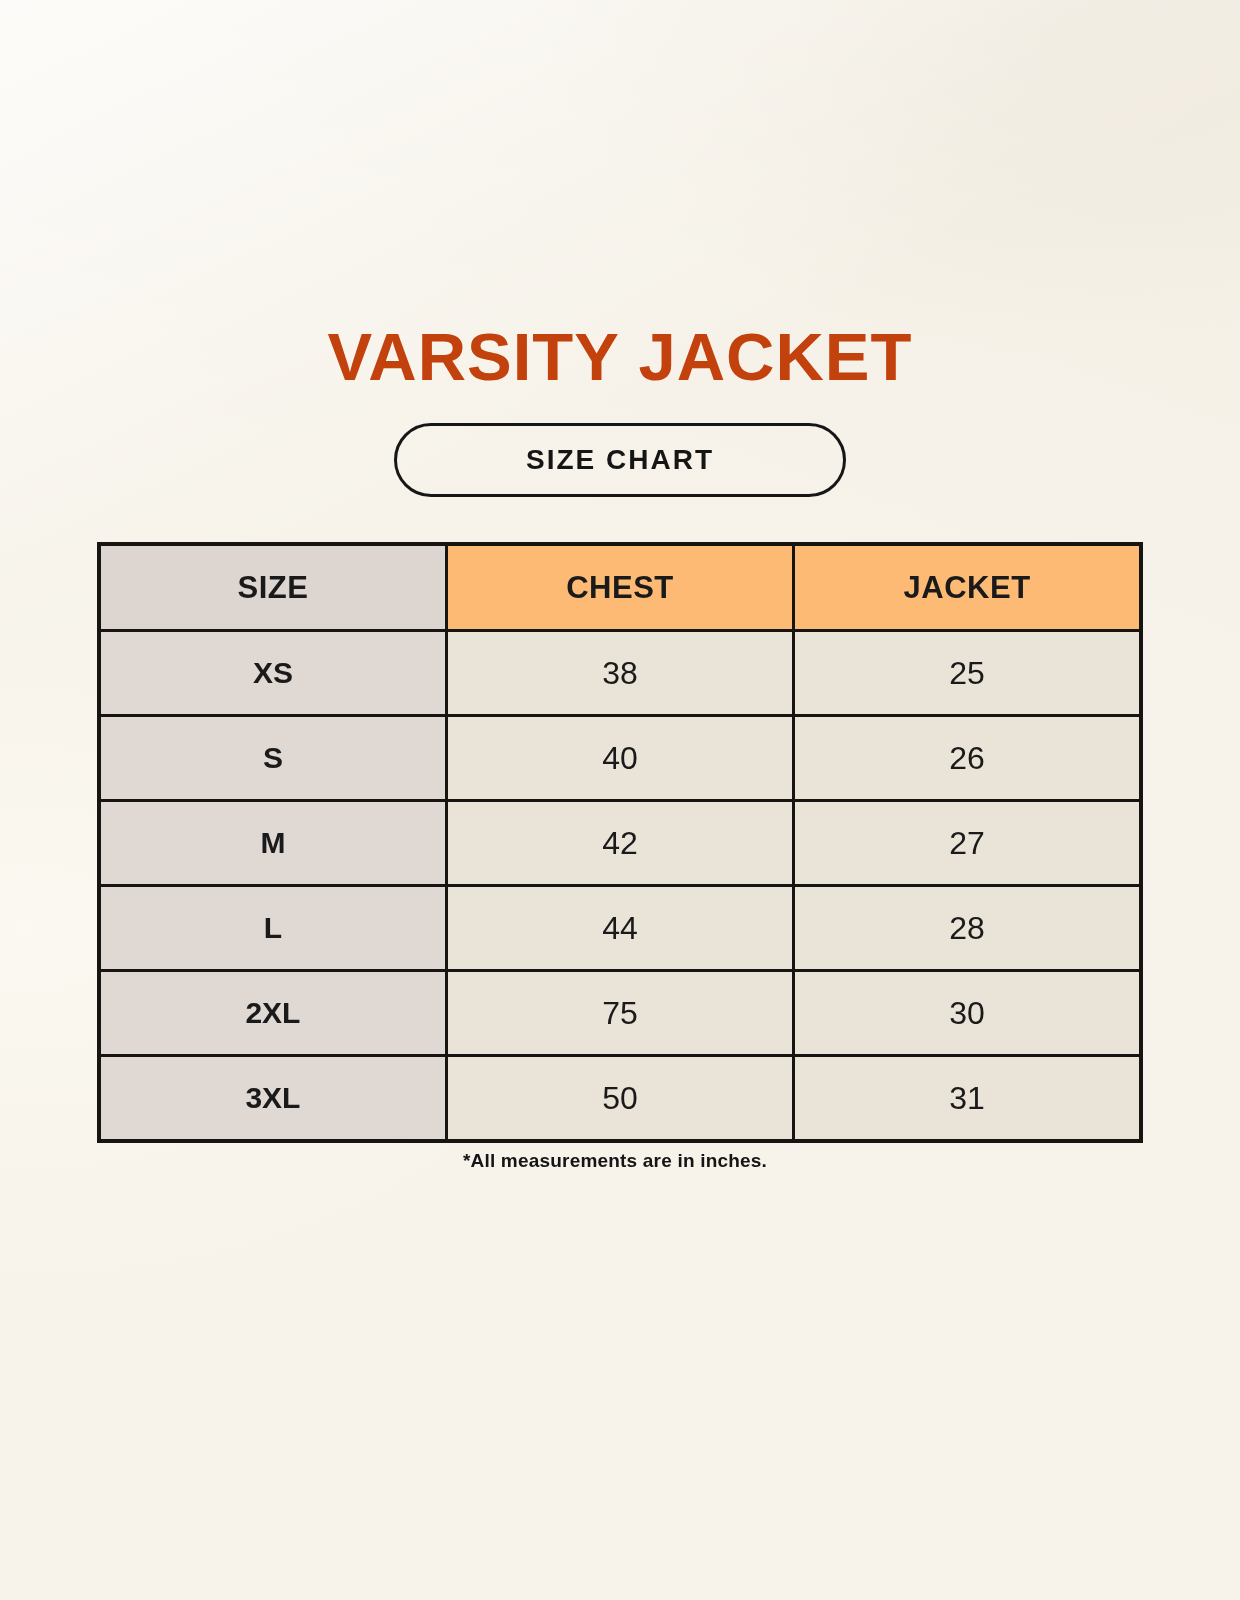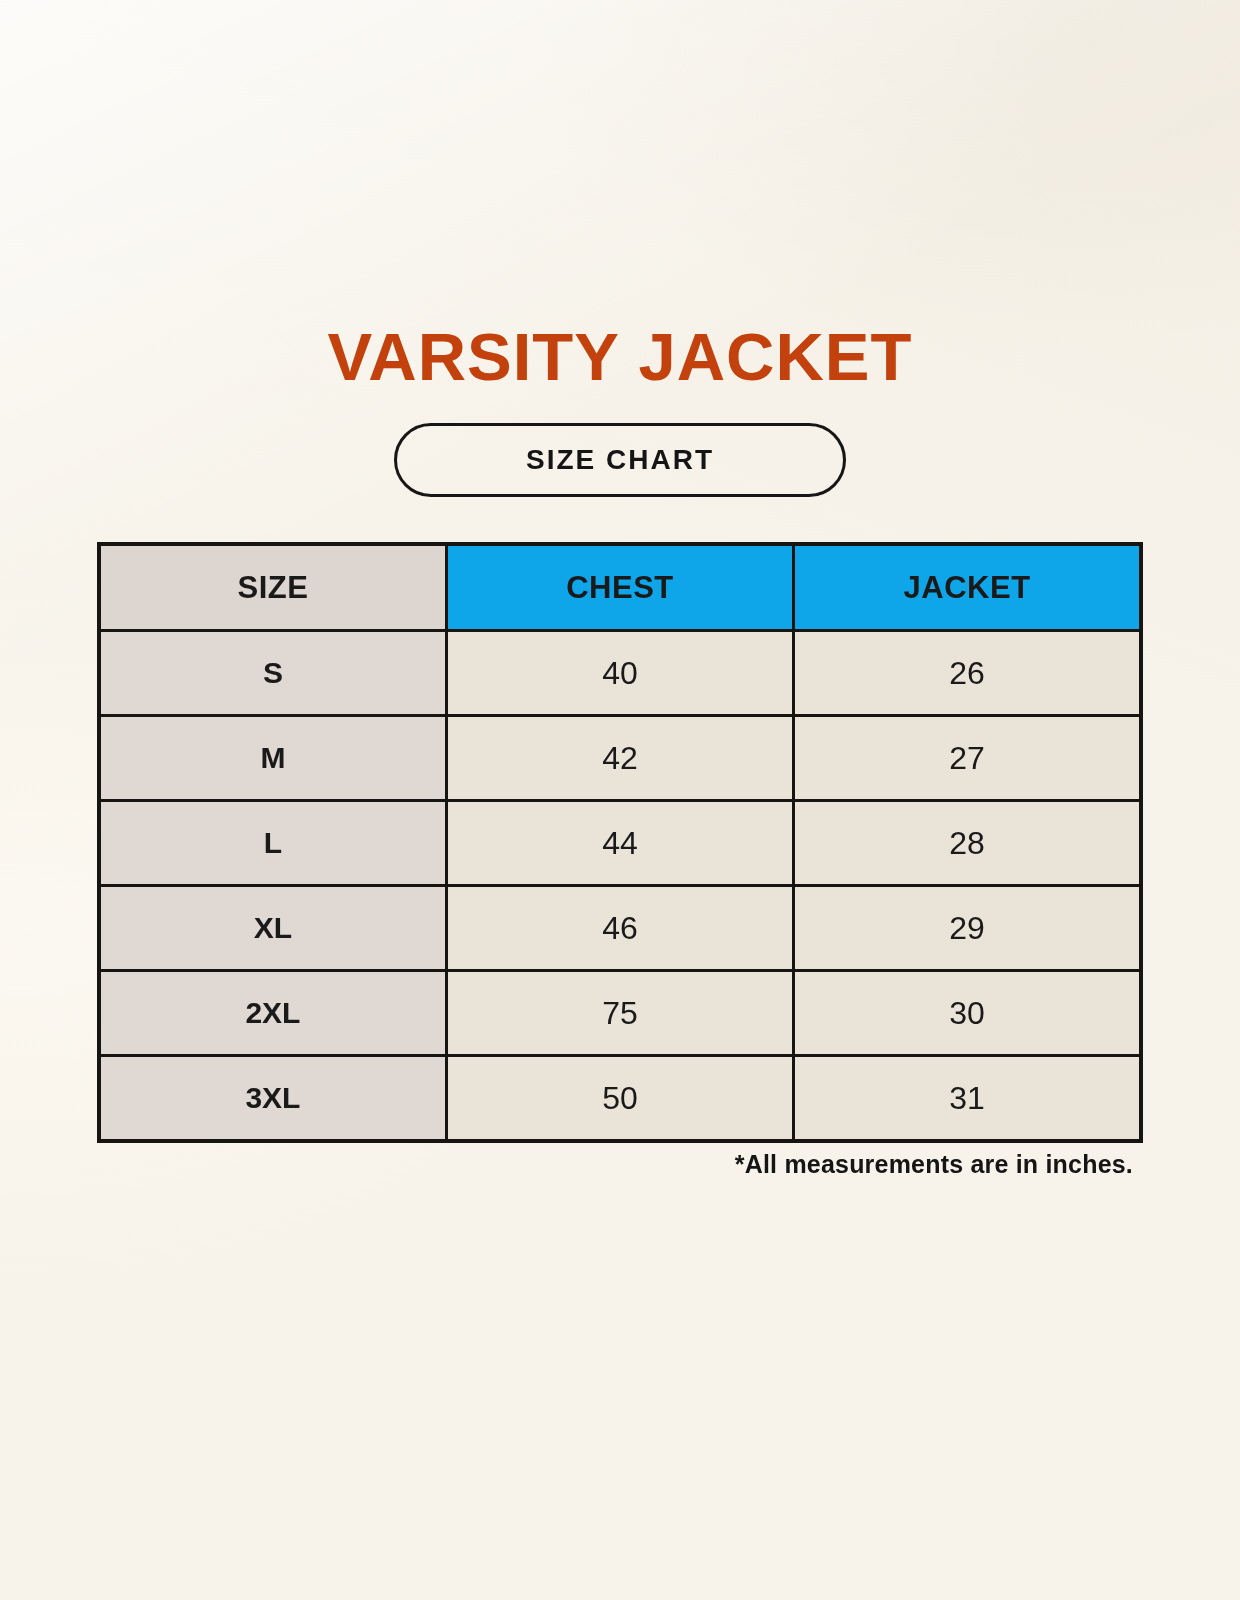--- a/index.html
+++ b/index.html
@@ -71,39 +71,39 @@
   table.size-chart thead th {
     height: 83px;
     font-size: 31px;
     font-weight: bold;
     letter-spacing: 0.5px;
   }
   table.size-chart thead th.size-col {
     background: #DCD5D0;
   }
   table.size-chart thead th.measure-col {
-    background: #0ea5e9;
+    background: #fdba74;
   }
   table.size-chart tbody th.size-col {
     background: #DFD8D3;
     font-size: 30px;
     font-weight: bold;
   }
   table.size-chart tbody td {
     background: #EAE3D8;
     font-size: 32px;
     font-weight: normal;
   }
   .footnote {
     width: 1046px;
     margin: 7px auto 0 auto;
     box-sizing: border-box;
     padding-right: 10px;
-    text-align: right;
-    font-size: 25px;
+    text-align: center;
+    font-size: 19px;
     font-weight: bold;
     letter-spacing: 0.2px;
     color: #151515;
   }
 </style>
 </head>
 <body>
 
 <div class="page">
 
@@ -116,38 +116,38 @@
   <table class="size-chart">
     <thead>
       <tr>
         <th class="size-col">SIZE</th>
         <th class="measure-col">CHEST</th>
         <th class="measure-col">JACKET</th>
       </tr>
     </thead>
     <tbody>
         <tr>
+          <th class="size-col">XS</th>
+          <td>38</td>
+          <td>25</td>
+        </tr>
+        <tr>
           <th class="size-col">S</th>
           <td>40</td>
           <td>26</td>
         </tr>
         <tr>
           <th class="size-col">M</th>
           <td>42</td>
           <td>27</td>
         </tr>
         <tr>
           <th class="size-col">L</th>
           <td>44</td>
           <td>28</td>
-        </tr>
-        <tr>
-          <th class="size-col">XL</th>
-          <td>46</td>
-          <td>29</td>
         </tr>
         <tr>
           <th class="size-col">2XL</th>
           <td>75</td>
           <td>30</td>
         </tr>
         <tr>
           <th class="size-col">3XL</th>
           <td>50</td>
           <td>31</td>

